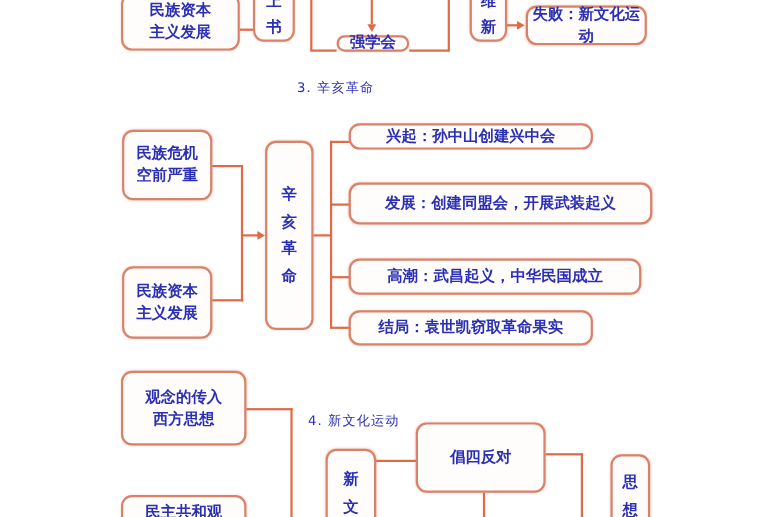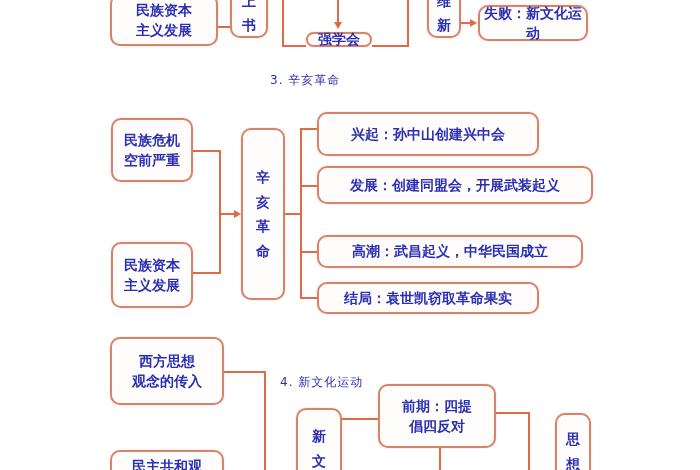--- a/index.html
+++ b/index.html
@@ -85,58 +85,57 @@
   <span>命</span>
 </div>
 
 <div class="line h" style="left:285px; top:213px; width:16px;"></div>
 <div class="line v" style="left:300px; top:128px; height:170px;"></div>
 <div class="line h" style="left:300px; top:128px; width:18px;"></div>
 <div class="line h" style="left:300px; top:185px; width:18px;"></div>
 <div class="line h" style="left:300px; top:251px; width:18px;"></div>
 <div class="line h" style="left:300px; top:297px; width:18px;"></div>
 
-<div class="box" style="left:317px; top:112px; width:222px; height:44px;">
+<div class="box" style="left:317px; top:112px; width:222px; height:24px;">
   <span>兴起：孙中山创建兴中会</span>
 </div>
 <div class="box" style="left:317px; top:166px; width:276px; height:38px;">
   <span>发展：创建同盟会，开展武装起义</span>
 </div>
 <div class="box" style="left:317px; top:235px; width:266px; height:33px;">
   <span>高潮：武昌起义，中华民国成立</span>
 </div>
 <div class="box" style="left:317px; top:282px; width:222px; height:32px;text-align:right;">
   <span>结局：袁世凯窃取革命果实</span>
 </div>
 
 <div class="title" style="left:280px; top:333px;margin-top:41px;">4. 新文化运动</div>
 
 <div class="box" style="left:110px; top:337px; width:114px; height:68px;">
   <div>
+    <div>观念的传入</div>
     <div>西方思想</div>
-    <div>观念的传入</div>
   </div>
 </div>
 <div class="box" style="left:110px; top:450px; width:114px; height:40px; align-items:flex-start; padding-top:4px;">
   <span>民主共和观</span>
 </div>
 
 <div class="line h" style="left:224px; top:371px; width:42px;"></div>
 <div class="line v" style="left:264px; top:371px; height:100px;"></div>
 
 <div class="box vbox" style="left:296px; top:408px; width:46px; height:80px; justify-content:flex-start; padding-top:14px;">
   <span>新</span>
   <span>文</span>
 </div>
 
 <div class="line h" style="left:342px; top:418px; width:37px;"></div>
 
 <div class="box" style="left:378px; top:384px; width:118px; height:64px;">
   <div>
-    <div>前期：四提</div>
     <div>倡四反对</div>
   </div>
 </div>
 
 <div class="line v" style="left:439px; top:448px; height:24px;"></div>
 <div class="line h" style="left:496px; top:412px; width:34px;"></div>
 <div class="line v" style="left:528px; top:412px; height:60px;"></div>
 
 <div class="box vbox" style="left:555px; top:413px; width:36px; height:70px; justify-content:flex-start; padding-top:12px;">
   <span>思</span>

